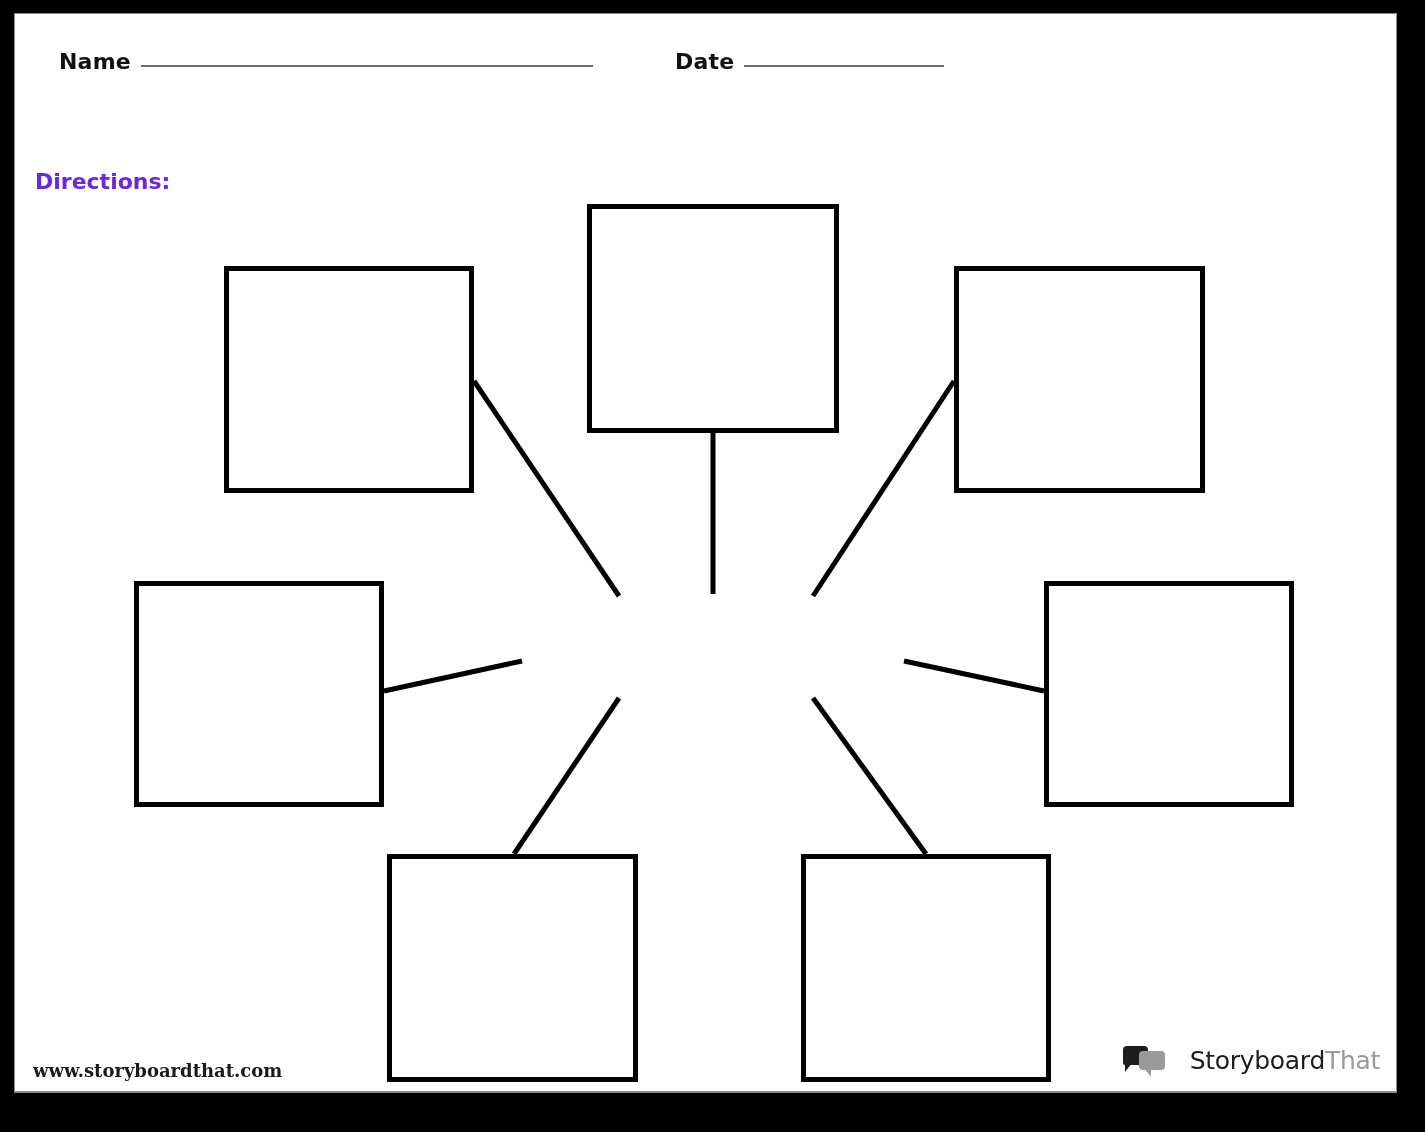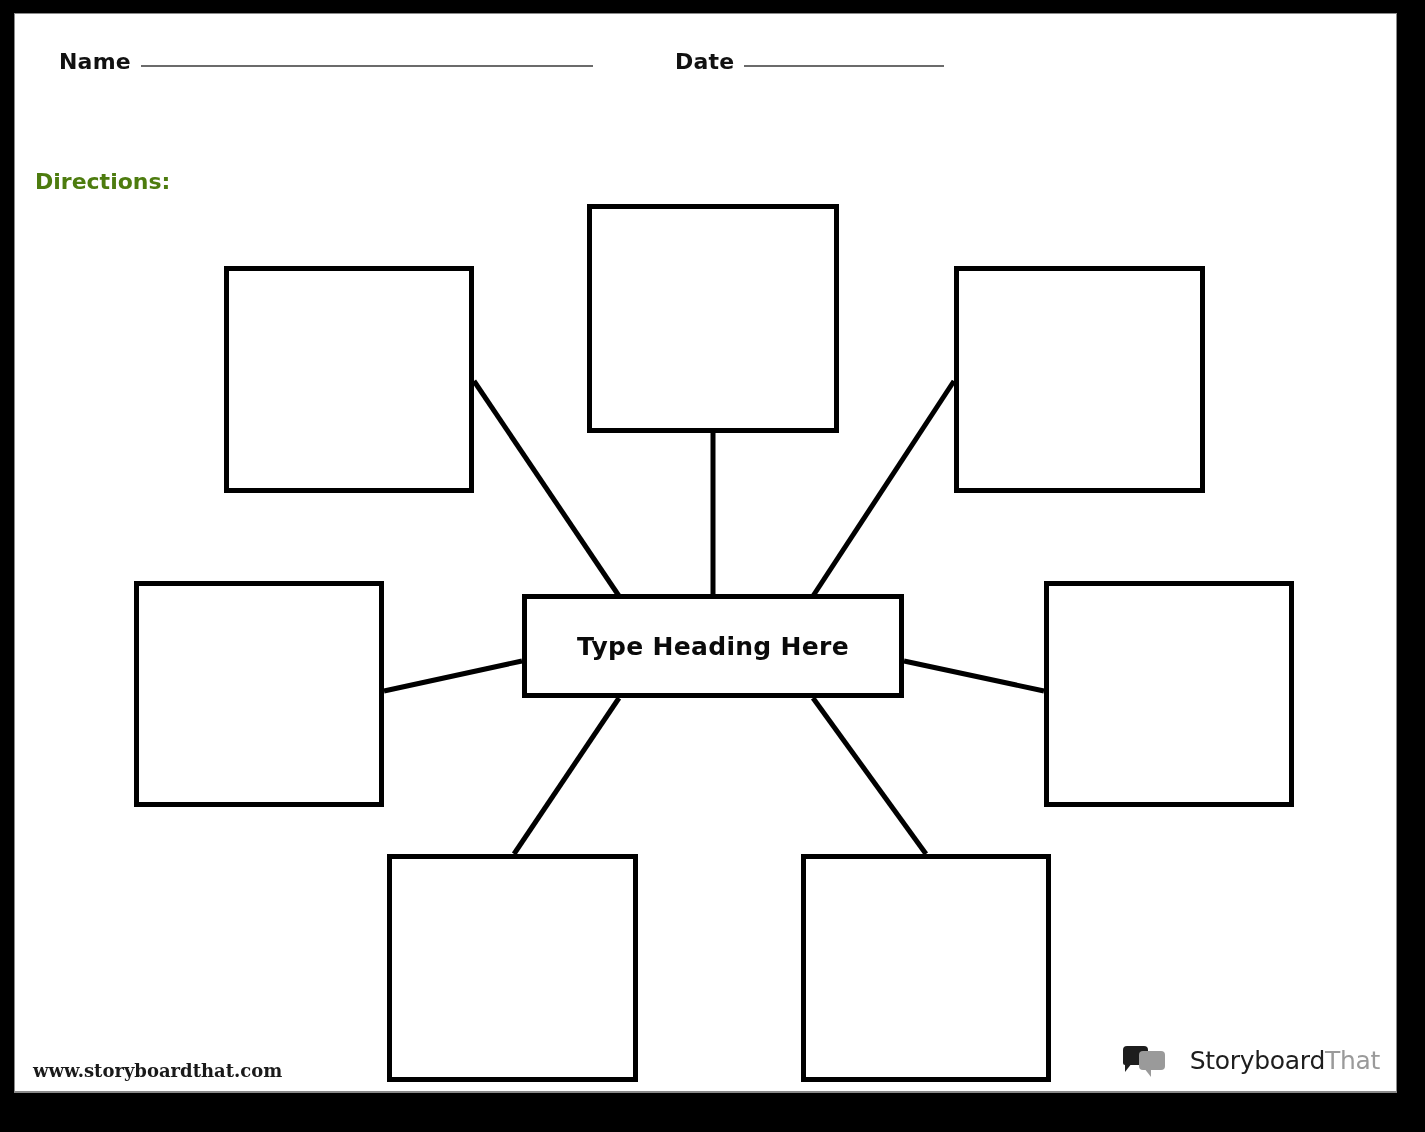--- a/index.html
+++ b/index.html
@@ -79,21 +79,21 @@
     letter-spacing: 0.5px;
   }
 
   
   .directions-line {
     position: absolute;
     left: 20px;
     top: 155px;
     font-size: 22px;
     font-weight: 700;
-    color: #4d7c0f;
+    color: #6d28d9;
   }
 
   
   .diagram {
     position: absolute;
     left: 0;
     top: 0;
     width: 1383px;
     height: 1080px;
   }
@@ -223,23 +223,20 @@
       </svg>
 
       <div class="node-box" style="left: 572px; top: 190px; width: 252px; height: 229px;"></div>
       <div class="node-box" style="left: 209px; top: 252px; width: 250px; height: 227px;"></div>
       <div class="node-box" style="left: 939px; top: 252px; width: 251px; height: 227px;"></div>
       <div class="node-box" style="left: 119px; top: 567px; width: 250px; height: 226px;"></div>
       <div class="node-box" style="left: 1029px; top: 567px; width: 250px; height: 226px;"></div>
       <div class="node-box" style="left: 372px; top: 840px; width: 251px; height: 228px;"></div>
       <div class="node-box" style="left: 786px; top: 840px; width: 250px; height: 228px;"></div>
 
-      <div class="center-box" style="left: 507px; top: 580px; width: 382px; height: 104px;">
-        <span class="center-label">Type Heading Here</span>
-      </div>
     </div>
 
     <div class="site-url">www.storyboardthat.com</div>
 
     <div class="brand">
       <span class="brand-mark">
         <span class="bubble-back"></span>
         <span class="bubble-front"></span>
       </span>
       <span class="brand-text">

